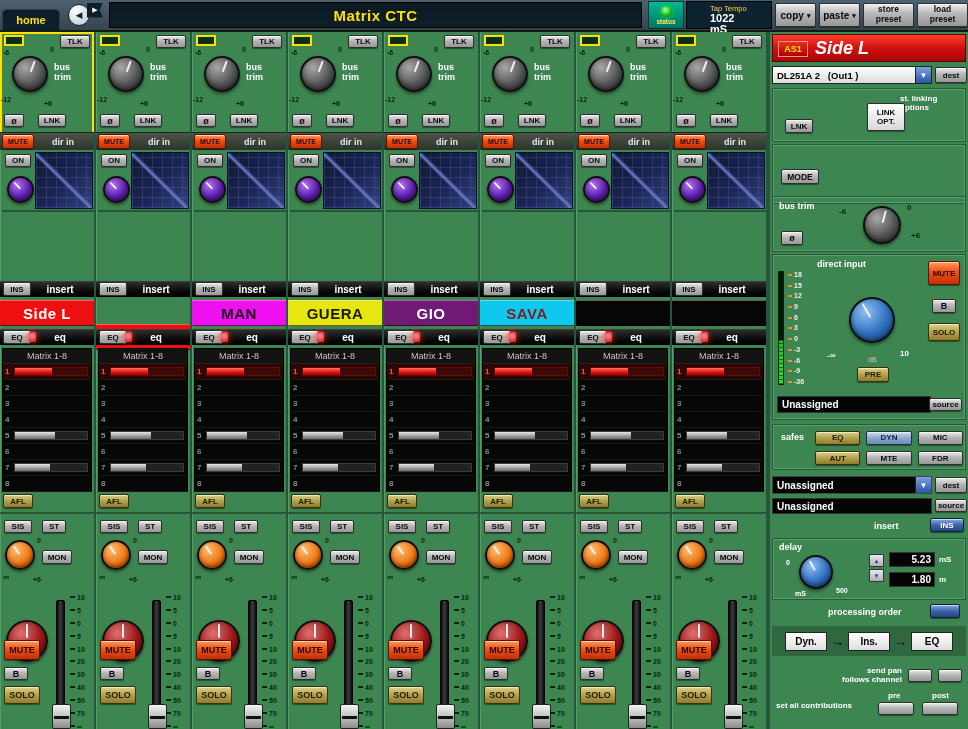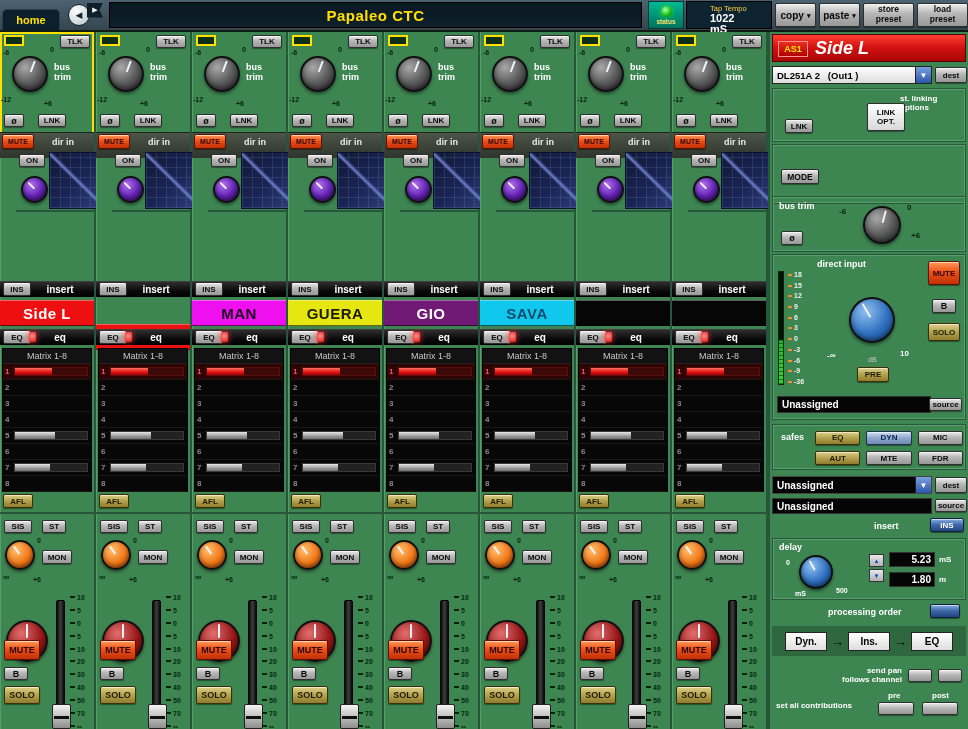--- a/index.html
+++ b/index.html
@@ -40,25 +40,25 @@
   .selbox { position:absolute; left:4px; top:3px; width:20px; height:11px; border:2px solid #ffe000; background:#0a3015; cursor:pointer; }
   .tlkbtn { position:absolute; right:4px; top:3px; width:30px; height:13px; font-size:8px; }
   .lbl { position:absolute; font-size:7px; color:#06230d; font-weight:bold; line-height:1; }
   .l-m6 { left:3px; top:17px; } .l-0 { left:50px; top:14px; }
   .l-m12 { left:1px; top:64px; } .l-p6 { left:44px; top:68px; }
   .trimknob { position:absolute; left:12px; top:24px; width:36px; height:36px; }
   .bustrim-lbl { position:absolute; left:54px; top:30px; width:30px; color:#fff; font-size:9px; font-weight:bold; line-height:1.15; }
   .phasebtn { position:absolute; left:4px; top:82px; width:20px; height:13px; font-size:9px; }
   .lnkbtn { position:absolute; left:38px; top:82px; width:28px; height:13px; font-size:8px; }
 
-  .dirin-bar { position:absolute; left:0; top:100px; width:100%; height:26px; background:linear-gradient(180deg,#4c554a,#2e352c); border-top:1px solid #1c241c; }
+  .dirin-bar { position:absolute; left:0; top:100px; width:100%; height:18px; background:linear-gradient(180deg,#4c554a,#2e352c); border-top:1px solid #1c241c; }
   .mute-sm { position:absolute; left:2px; top:1px; width:32px; height:15px; font-size:7px; }
   .dirin-txt { position:absolute; left:38px; top:4px; width:50px; text-align:center; color:#e8e8e8; font-size:9px; font-weight:bold; }
 
-  .secC { position:absolute; left:16px; top:118px; width:100%; height:62px; border-bottom:2px solid #26573a; }
+  .secC { position:absolute; left:2px; top:118px; width:100%; height:62px; border-bottom:2px solid #26573a; }
   .onbtn { position:absolute; left:3px; top:4px; width:26px; height:13px; font-size:8px; }
   .panknob { position:absolute; left:5px; top:26px; width:27px; height:27px; }
   .graph { position:absolute; left:33px; top:2px; width:58px; height:57px; border:1px solid #0a1030; background:
     repeating-linear-gradient(0deg, rgba(130,150,230,.18) 0 1px, transparent 1px 10px),
     repeating-linear-gradient(90deg, rgba(130,150,230,.18) 0 1px, transparent 1px 10px),
     linear-gradient(to top right, transparent 46%, #6a7cc8 49%, transparent 53%),
     linear-gradient(315deg, #32417e 0%, #1a2452 50%, #111837 100%); cursor:pointer; }
 
   .barrow { position:absolute; left:0; width:100%; height:22px; }
   .insrow { top:246px; } .eqrow { top:294px; }
@@ -212,21 +212,21 @@
     <div class="home-tab">
         <span>home</span>
       </div>
     <div class="nav-circle">
         <span>◀</span>
       </div>
     <div class="nav-flag">
         <span>▶</span>
       </div>
     <div class="title-panel">
-        <span>Papaleo CTC</span>
+        <span>Matrix CTC</span>
       </div>
     <div class="status-box">
       <div class="status-led"></div>
       <span class="status-lbl">status</span>
     </div>
     <div class="tap-box">
       <span class="tap-lbl">Tap Tempo</span>
       <span class="tap-val">1022 mS</span>
     </div>
     <button class="btn hbtn split">
@@ -844,21 +844,21 @@
               <div class="ptrwrap rm45"></div>
             </div>
       <div class="graph"></div>
     </div>
     <div class="barrow insrow">
       <div class="barbk">
               <span>insert</span>
             </div>
       <button class="btn insbtn">INS</button>
     </div>
-    <div class="chname" style="background: rgb(16, 200, 238); color: #0c4a6e;">SAVA</div>
+    <div class="chname" style="background: rgb(16, 200, 238); color: #7f1d1d;">SAVA</div>
     <div class="barrow eqrow">
       <div class="barbk">
               <span>eq</span>
             </div>
       <button class="btn eqbtn">EQ</button>
       <span class="eqled"></span>
     </div>
     <div class="matrix">
       <div class="mtitle">Matrix 1-8</div>
       <div class="mrows">

